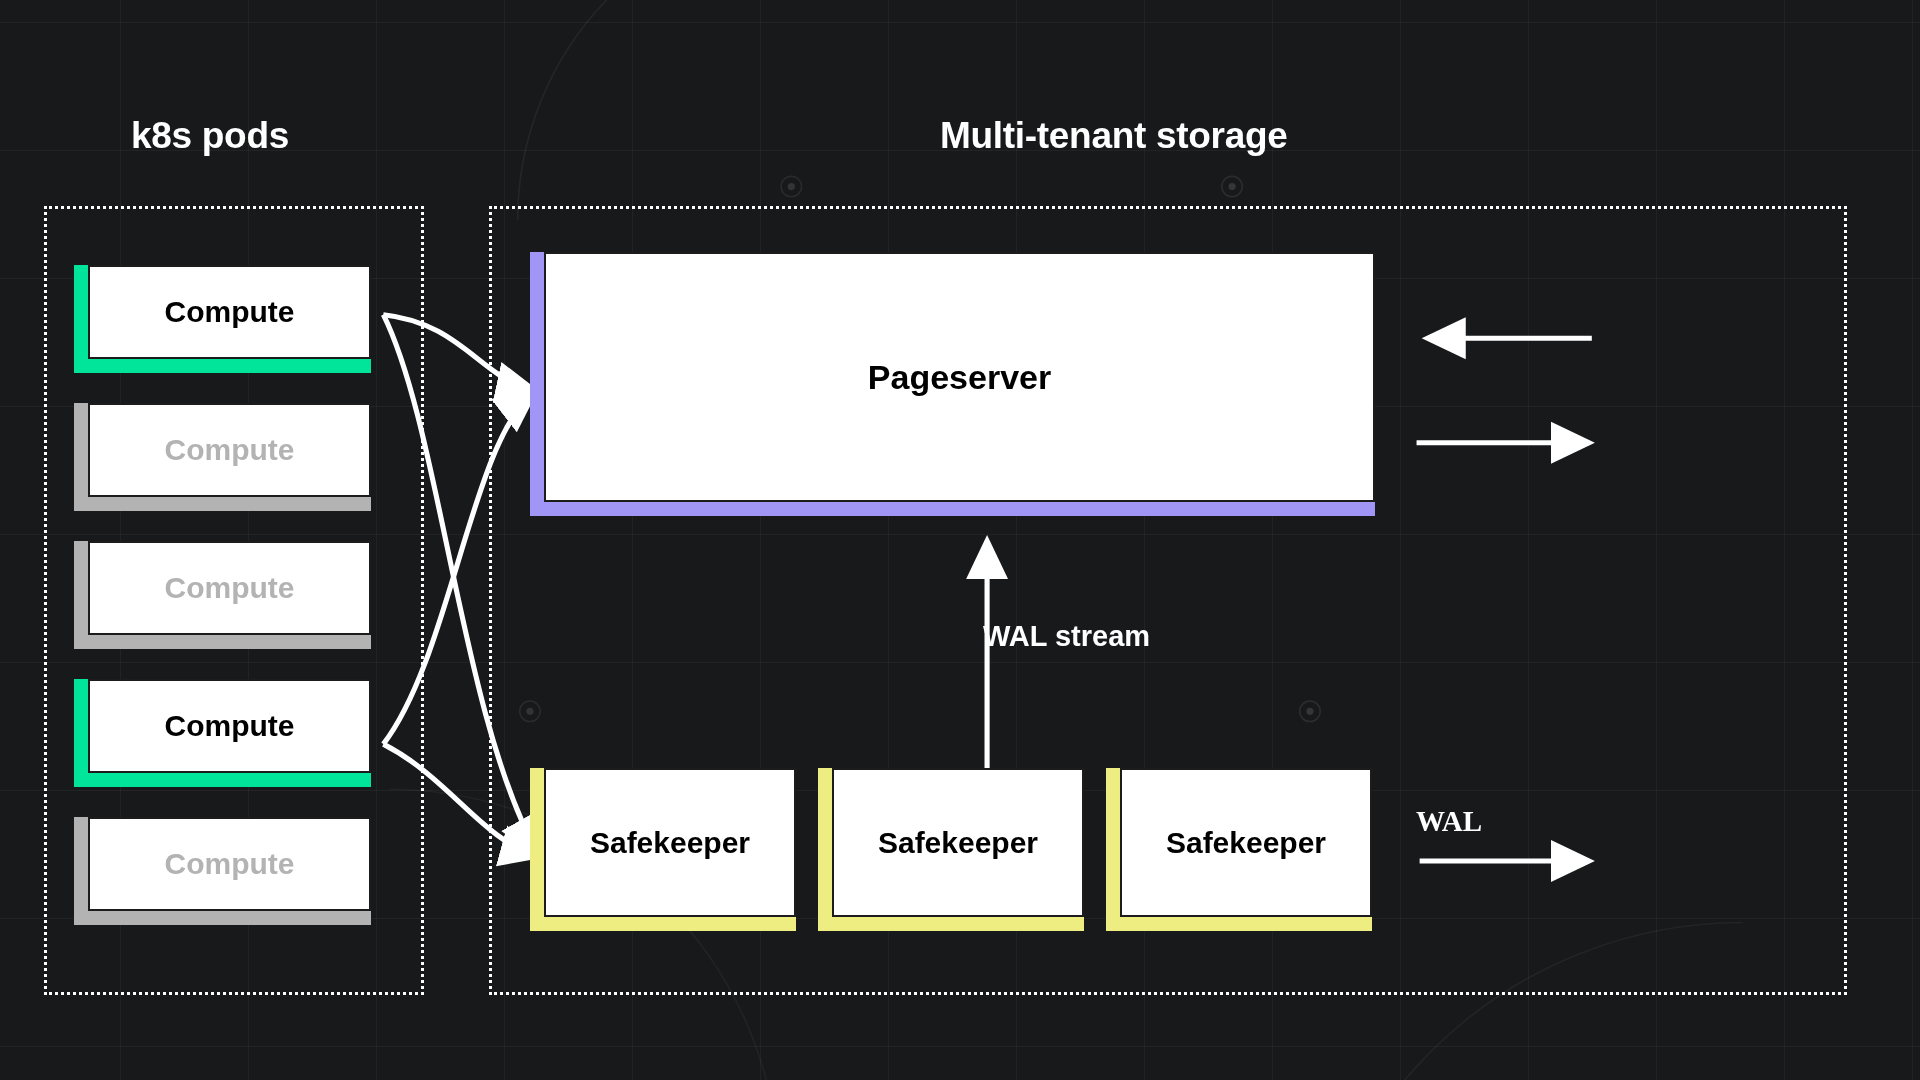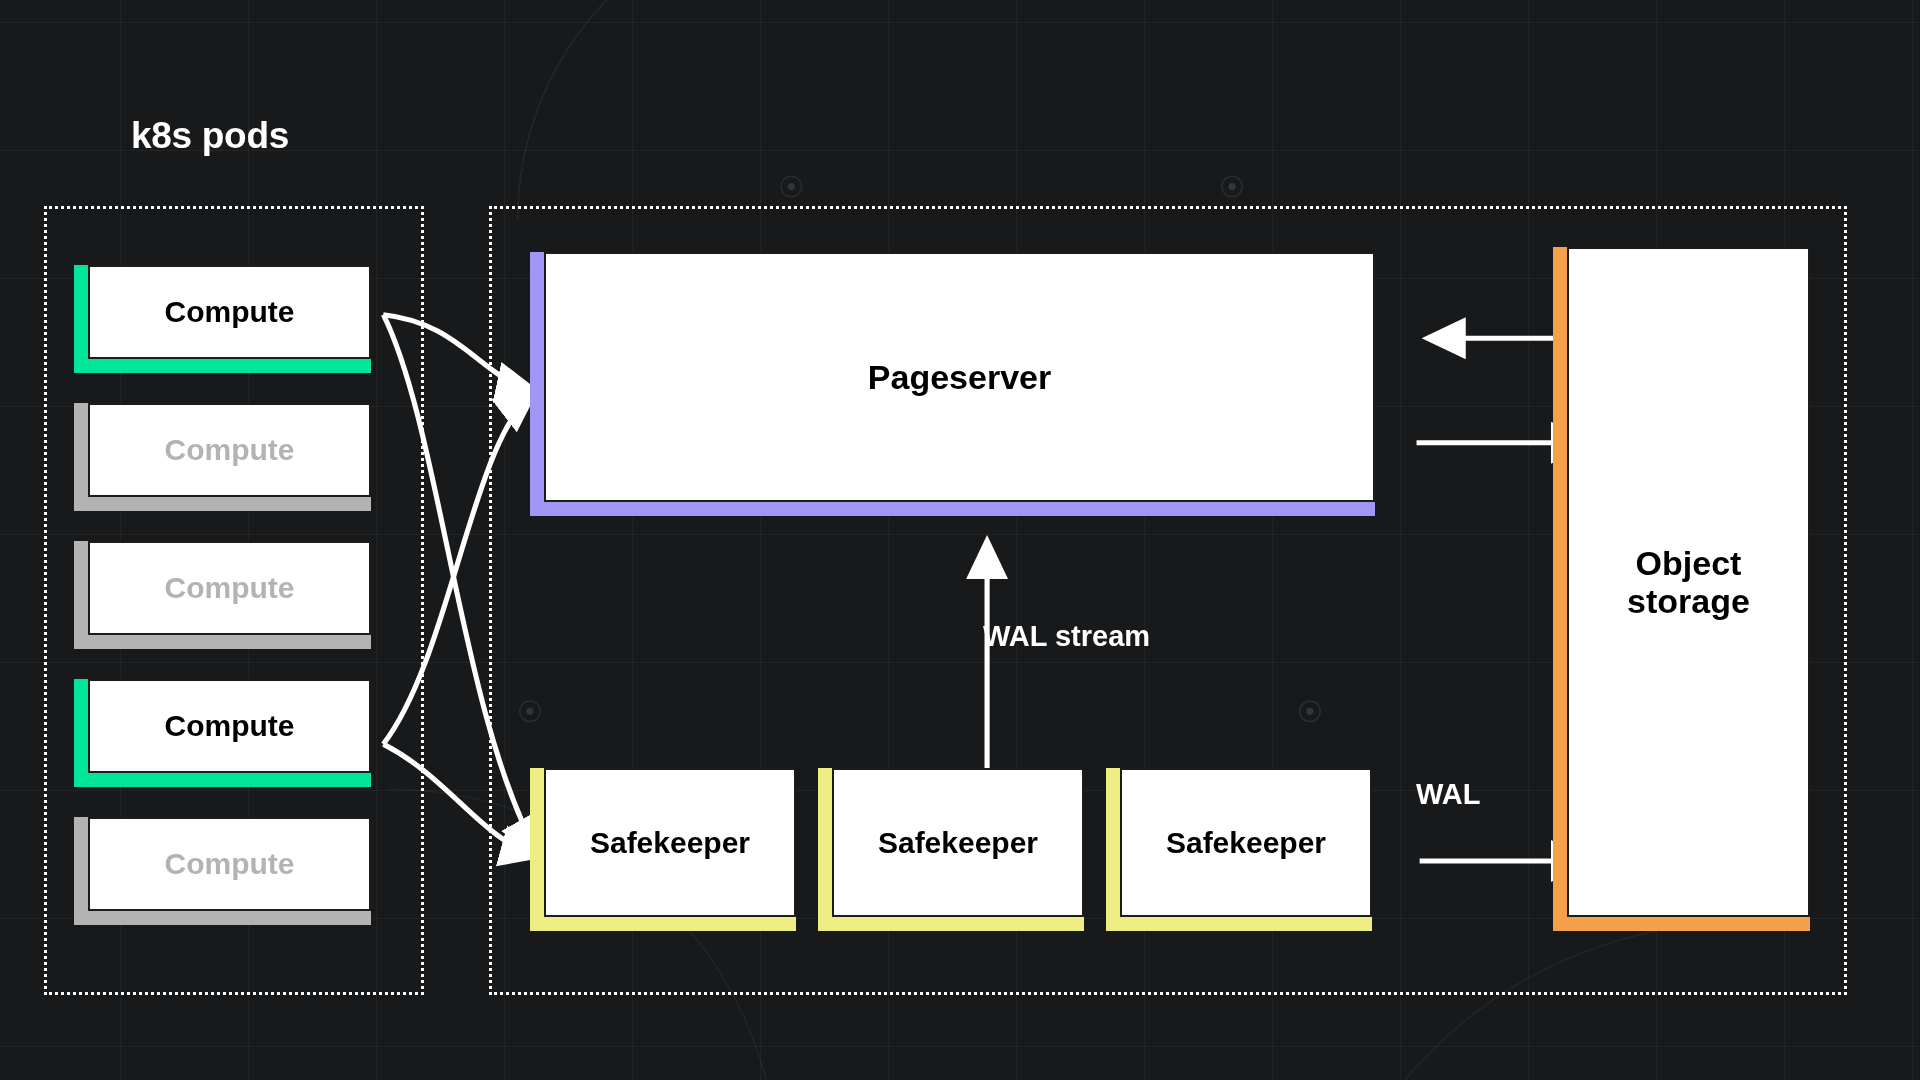--- a/index.html
+++ b/index.html
@@ -60,20 +60,21 @@
     <circle cx="1202" cy="182" r="3.5" fill="rgba(255,255,255,0.13)"></circle>
     <circle cx="1278" cy="694" r="10" fill="none" stroke="rgba(255,255,255,0.09)" stroke-width="1.5"></circle>
     <circle cx="1278" cy="694" r="3.5" fill="rgba(255,255,255,0.13)"></circle>
     <circle cx="772" cy="182" r="10" fill="none" stroke="rgba(255,255,255,0.08)" stroke-width="1.5"></circle>
     <circle cx="772" cy="182" r="3.5" fill="rgba(255,255,255,0.12)"></circle>
     <circle cx="517" cy="694" r="10" fill="none" stroke="rgba(255,255,255,0.08)" stroke-width="1.5"></circle>
     <circle cx="517" cy="694" r="3.5" fill="rgba(255,255,255,0.12)"></circle>
   </svg>
 
   <div class="group-title" style="left:131px; top:115px;">k8s pods</div>
+  <div class="group-title" style="left:940px; top:115px;">Multi-tenant storage</div>
 
   <div class="dotted-box" style="left:44px; top:206px; width:380px; height:789px;"></div>
   <div class="dotted-box" style="left:489px; top:206px; width:1358px; height:789px;"></div>
 
   <svg id="edges" viewBox="0 0 1920 1080">
     <defs>
       <marker id="ah" markerWidth="9" markerHeight="9" refX="7.4" refY="4.5" orient="auto" markerUnits="strokeWidth">
         <path d="M0,0.4 L8.6,4.5 L0,8.6 Z" fill="#ffffff"></path>
       </marker>
     </defs>
@@ -89,21 +90,21 @@
     <line x1="963" y1="762" x2="963" y2="528" stroke="#ffffff" stroke-width="5" marker-end="url(#ah)"></line>
 
     <line x1="1553" y1="330" x2="1393" y2="330" stroke="#ffffff" stroke-width="5" marker-end="url(#ah)"></line>
 
     <line x1="1382" y1="432" x2="1550" y2="432" stroke="#ffffff" stroke-width="5" marker-end="url(#ah)"></line>
 
     <line x1="1385" y1="840" x2="1550" y2="840" stroke="#ffffff" stroke-width="5" marker-end="url(#ah)"></line>
   </svg>
 
   <div class="edge-label" style="left:983px; top:620px;">WAL stream</div>
-  <div class="edge-label" style="left:1416px; top:778px;">WAL</div>
+  <div class="edge-label" style="left:1416px; top:805px;font-family:Liberation Serif, serif;">WAL</div>
 
   <div class="node n-compute" style="left:74px; top:265px; width:297px; height:108px;">
     <div class="lshadow">
       <div class="bar-v" style="background:#00e599;"></div>
       <div class="bar-h" style="background:#00e599;"></div>
     </div>
     <div class="card">
       <span class="label">Compute</span>
     </div>
   </div>
@@ -181,26 +182,14 @@
   <div class="node n-safekeeper" style="left:1106px; top:768px; width:266px; height:163px;">
     <div class="lshadow">
       <div class="bar-v" style="background:#eded82;"></div>
       <div class="bar-h" style="background:#eded82;"></div>
     </div>
     <div class="card">
       <span class="label">Safekeeper</span>
     </div>
   </div>
 
-  <div class="node n-objectstorage" style="left:1553px; top:247px; width:257px; height:684px;">
-    <div class="lshadow">
-      <div class="bar-v" style="background:#f5a04b;"></div>
-      <div class="bar-h" style="background:#f5a04b;"></div>
-    </div>
-    <div class="card">
-      <span class="label">
-        <span>Object</span><br>
-        <span>storage</span>
-      </span>
-    </div>
-  </div>
 
 </div>
 
 </body></html>

